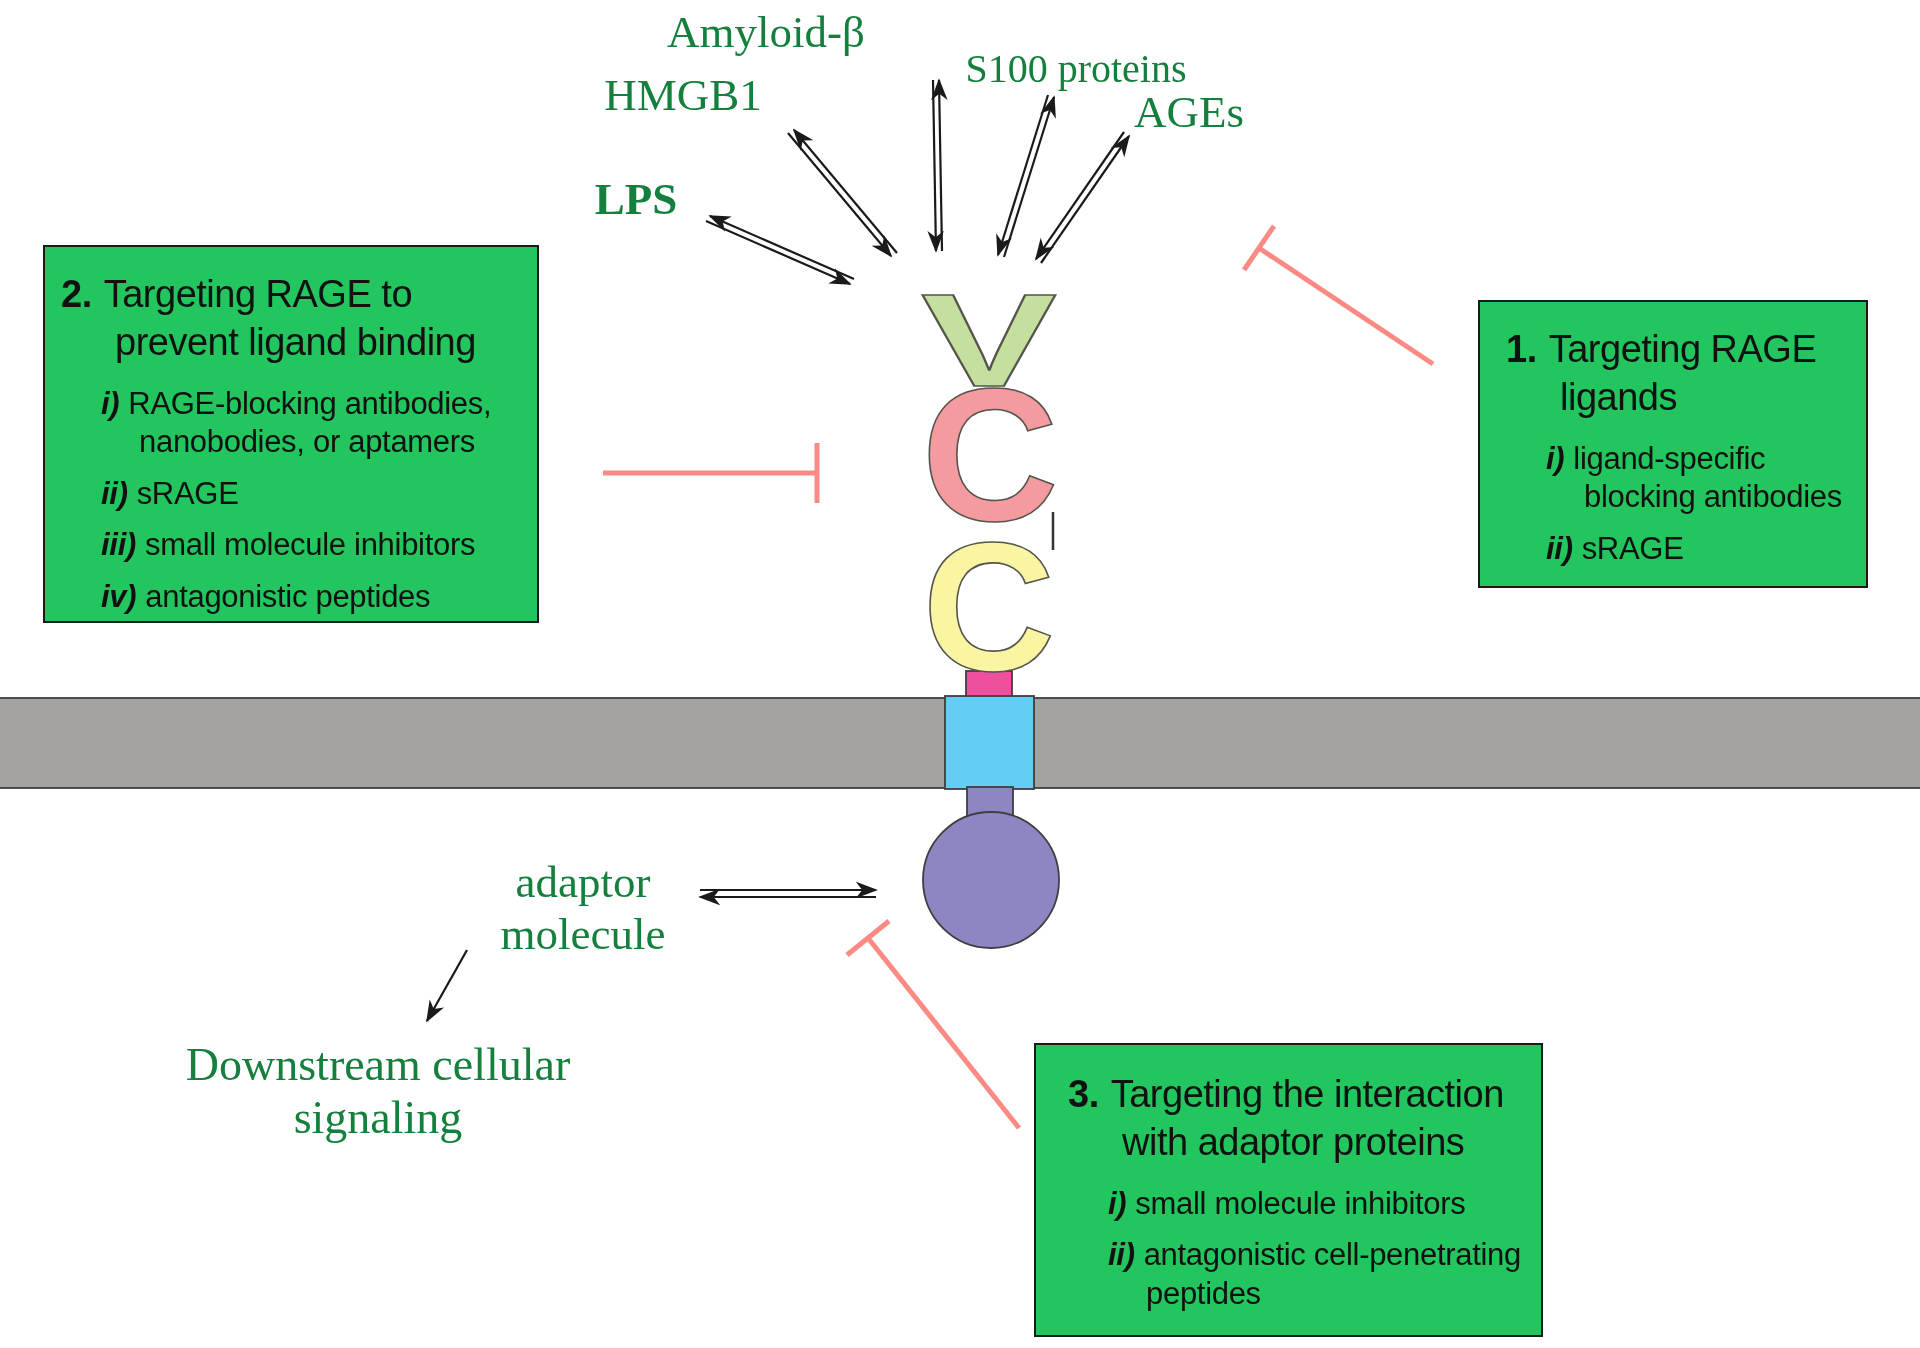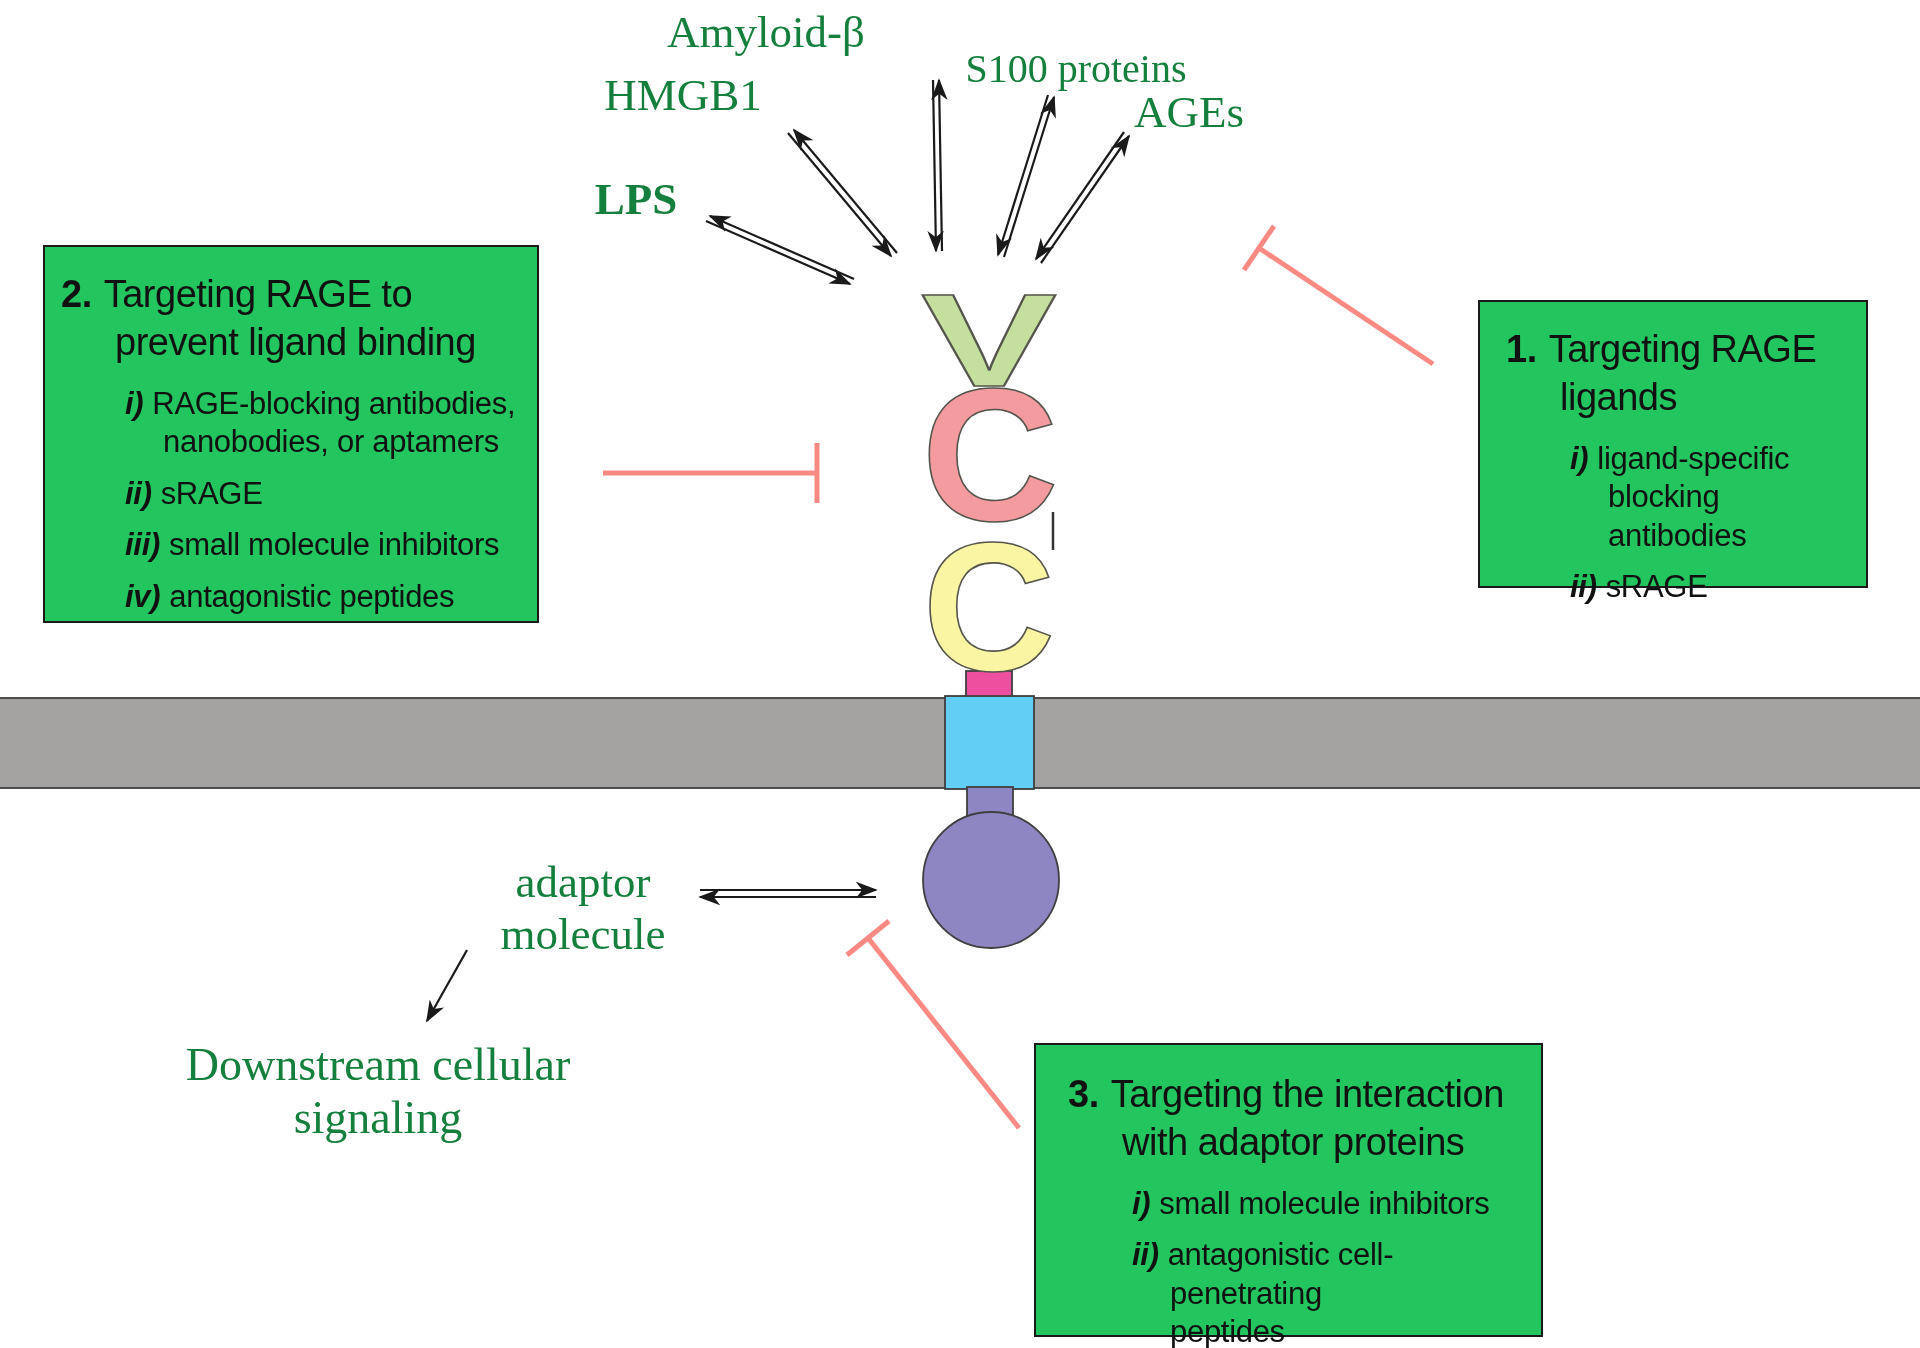--- a/index.html
+++ b/index.html
@@ -9,21 +9,21 @@
   .lbl{position:absolute;z-index:2;font-family:"Liberation Serif",serif;color:#15803d;
        transform:translate(-50%,-50%);white-space:pre-line;text-align:center;line-height:1.15;}
   .lbl.nowrap{white-space:nowrap;}
   .f45{font-size:45px;}
   .f40{font-size:40px;}
   .f46{font-size:46px;}
   .box{position:absolute;z-index:3;border:2px solid #1a1a1a;background:#22c55e;box-sizing:border-box;}
   .bhead{font-size:38px;line-height:1.26;letter-spacing:-0.5px;
          padding-left:54px;text-indent:-54px;white-space:pre-line;}
   .bhead .num{font-weight:bold;margin-right:12px;}
-  .items{margin-left:64px;margin-top:18px;}
+  .items{margin-left:40px;margin-top:18px;}
   .item{font-size:31px;line-height:1.24;letter-spacing:-0.3px;margin-bottom:13px;
         padding-left:38px;text-indent:-38px;white-space:pre-line;}
   .item .num{font-weight:bold;font-style:italic;margin-right:9px;}
   #box1{left:1478px;top:300px;width:390px;height:288px;padding:24px 8px 7px 26px;}
   #box2{left:43px;top:245px;width:496px;height:378px;padding:24px 4px 0 16px;}
   #box3{left:1034px;top:1043px;width:509px;height:294px;padding:26px 8px 0 32px;}
   #lbl-lps{left:636px;top:200px;font-weight:bold;}
   #lbl-hmgb1{left:683px;top:96px;}
   #lbl-amyloid{left:766px;top:33px;}
   #lbl-s100{left:1076px;top:50px;margin-top:19px;}

